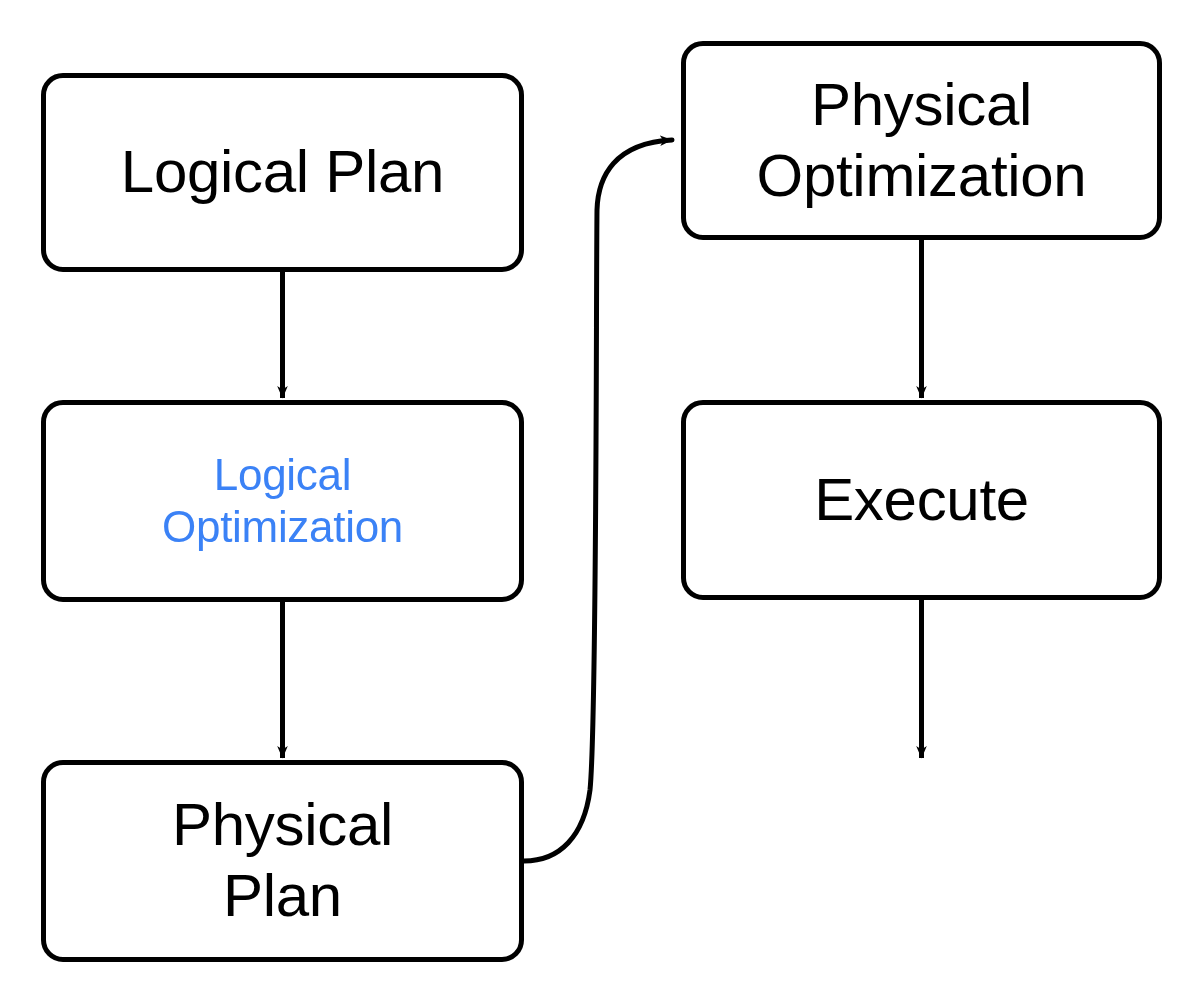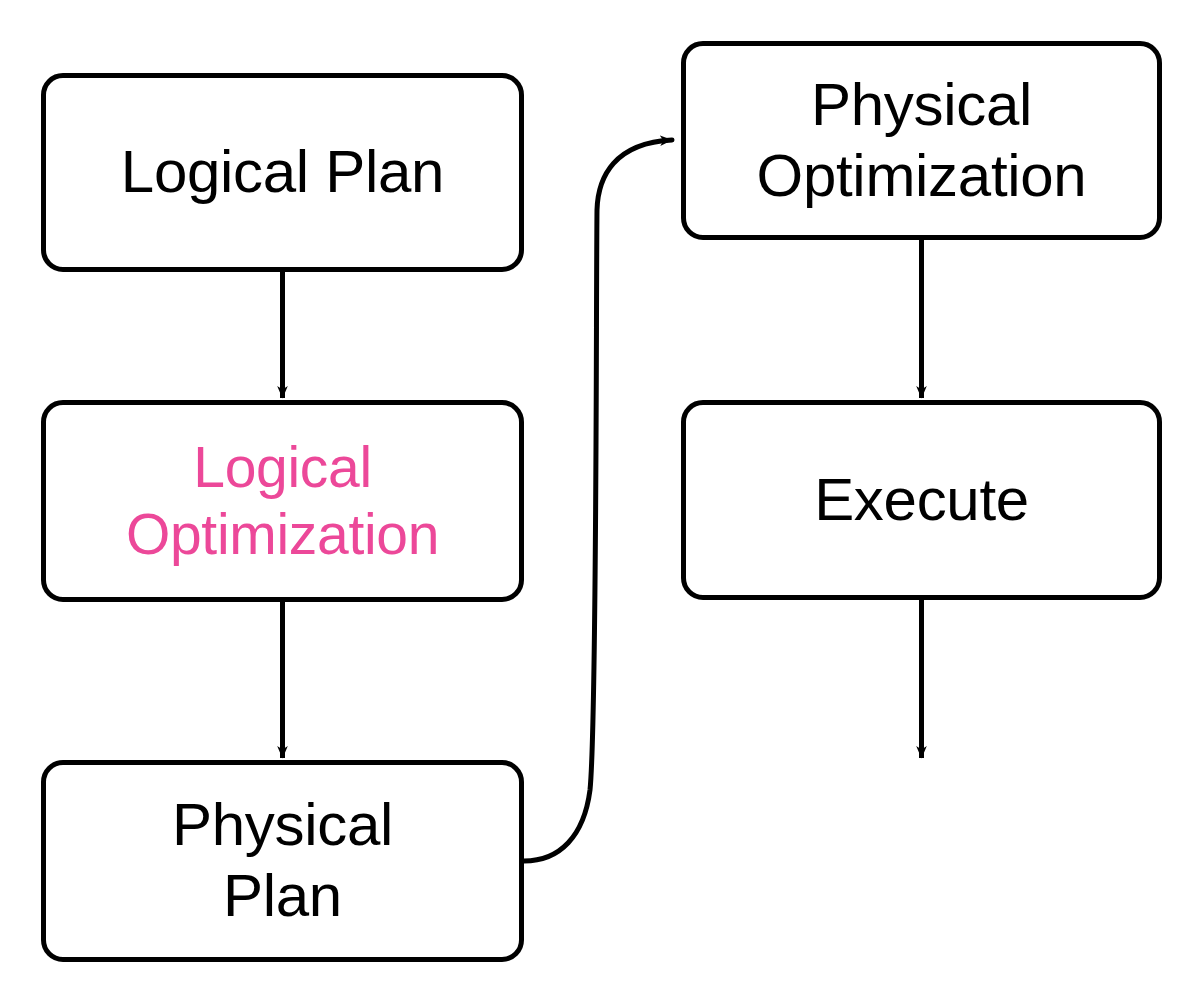--- a/index.html
+++ b/index.html
@@ -80,21 +80,21 @@
     <g>
       <line x1="921.5" y1="600" x2="921.5" y2="758" stroke="#000000" stroke-width="5" marker-end="url(#arrowBarb)"></line>
     </g>
   </svg>
 
   <div class="node-box" id="node-logical-plan" style="left: 41px; top: 41px; width: 483px; height: 199px; border-radius: 22px; border-width: 5px; border-color: rgb(0, 0, 0); background: rgb(255, 255, 255); margin-top: 32px;">
     <span class="node-label" style="font-size: 60px; color: rgb(0, 0, 0);">Logical Plan</span>
   </div>
 
   <div class="node-box" id="node-logical-optimization" style="left: 41px; top: 400px; width: 483px; height: 202px; border-radius: 22px; border-width: 5px; border-color: rgb(0, 0, 0); background: rgb(255, 255, 255);">
-    <span class="node-label" style="font-size: 57px; color: #ec4899;">Logical
+    <span class="node-label" style="font-size: 44px; color: #3b82f6;">Logical
 Optimization</span>
   </div>
 
   <div class="node-box" id="node-physical-plan" style="left: 41px; top: 760px; width: 483px; height: 202px; border-radius: 22px; border-width: 5px; border-color: rgb(0, 0, 0); background: rgb(255, 255, 255);">
     <span class="node-label" style="font-size: 60px; color: rgb(0, 0, 0);">Physical
 Plan</span>
   </div>
 
   <div class="node-box" id="node-physical-optimization" style="left: 681px; top: 41px; width: 481px; height: 199px; border-radius: 22px; border-width: 5px; border-color: rgb(0, 0, 0); background: rgb(255, 255, 255);">
     <span class="node-label" style="font-size: 60px; color: rgb(0, 0, 0);">Physical

